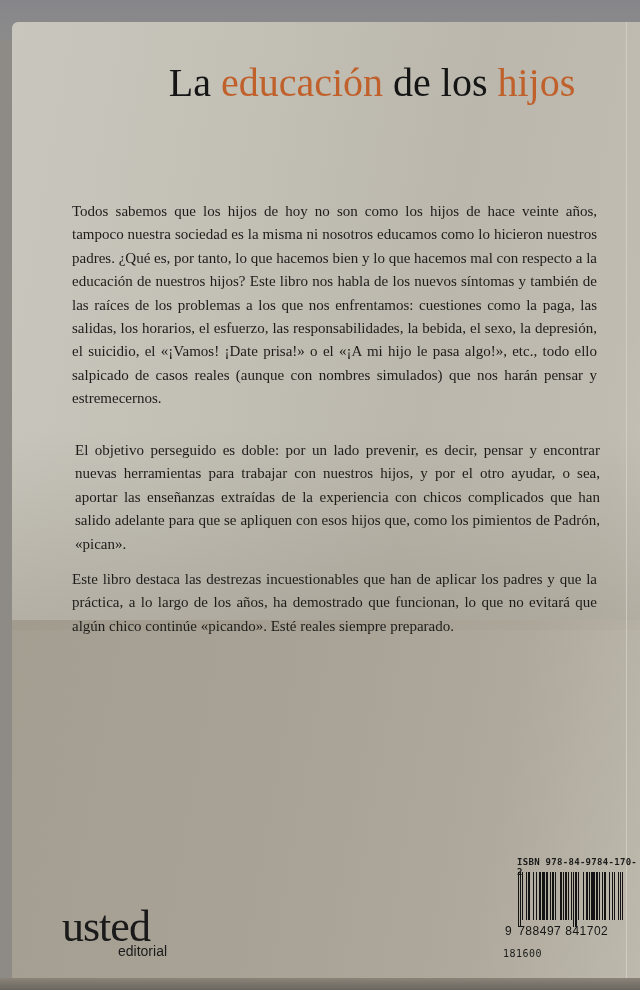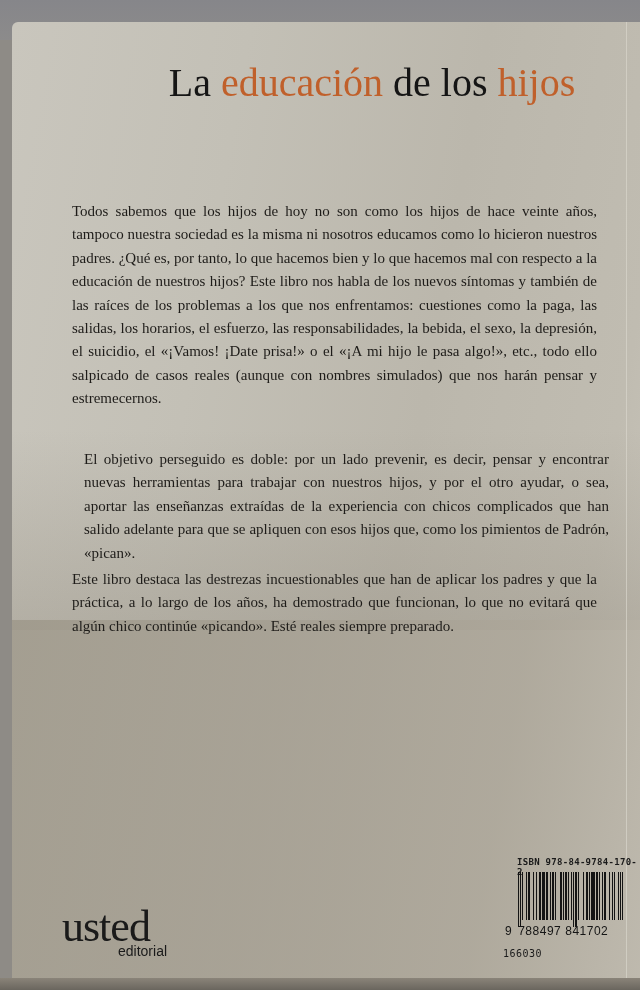--- a/index.html
+++ b/index.html
@@ -94,21 +94,21 @@
 <div class="spine-line"></div>
 <div class="bottom-shadow"></div>
 
 <h1 class="title" style="margin:7px;font-weight:normal;">
   <div>
     <span>La </span><span class="accent">educación</span><span> de los </span><span class="accent">hijos</span>
   </div>
 </h1>
 
 <p class="body-text p1" style="margin:0;">Todos sabemos que los hijos de hoy no son como los hijos de hace veinte años, tampoco nuestra sociedad es la misma ni nosotros educamos como lo hicieron nuestros padres. ¿Qué es, por tanto, lo que hacemos bien y lo que hacemos mal con respecto a la educación de nuestros hijos? Este libro nos habla de los nuevos síntomas y también de las raíces de los problemas a los que nos enfrentamos: cuestiones como la paga, las salidas, los horarios, el esfuerzo, las responsabilidades, la bebida, el sexo, la depresión, el suicidio, el «¡Vamos! ¡Date prisa!» o el «¡A mi hijo le pasa algo!», etc., todo ello salpicado de casos reales (aunque con nombres simulados) que nos harán pensar y estremecernos.</p>
-<p class="body-text p2" style="margin:12px;">El objetivo perseguido es doble: por un lado prevenir, es decir, pensar y encontrar nuevas herramientas para trabajar con nuestros hijos, y por el otro ayudar, o sea, aportar las enseñanzas extraídas de la experiencia con chicos complicados que han salido adelante para que se apliquen con esos hijos que, como los pimientos de Padrón, «pican».</p>
+<p class="body-text p2" style="margin:3px;">El objetivo perseguido es doble: por un lado prevenir, es decir, pensar y encontrar nuevas herramientas para trabajar con nuestros hijos, y por el otro ayudar, o sea, aportar las enseñanzas extraídas de la experiencia con chicos complicados que han salido adelante para que se apliquen con esos hijos que, como los pimientos de Padrón, «pican».</p>
 <p class="body-text p3" style="margin:0;">Este libro destaca las destrezas incuestionables que han de aplicar los padres y que la práctica, a lo largo de los años, ha demostrado que funcionan, lo que no evitará que algún chico continúe «picando». Esté reales siempre preparado.</p>
 
 <div class="logo">
   <span class="logo-word">usted</span>
   <span class="logo-sub">editorial</span>
 </div>
 
 <div class="isbn-label">ISBN 978-84-9784-170-2</div>
 <div class="barcode" id="barcode">
     <div class="bar guard" style="width: 1.1px;"></div>
@@ -177,13 +177,13 @@
     <div class="bar-gap" style="width: 2.2px;"></div>
     <div class="bar" style="width: 1.1px;"></div>
     <div class="bar-gap" style="width: 1.1px;"></div>
     <div class="bar" style="width: 1.1px;"></div>
     <div class="bar-gap" style="width: 1.1px;"></div>
     <div class="bar" style="width: 1.1px;"></div>
   </div>
 <div class="ean-digits">
   <span class="lead">9</span><span>788497</span><span class="g2">841702</span>
 </div>
-<div class="price-code">166030</div>
+<div class="price-code">181600</div>
 
 </body></html>

